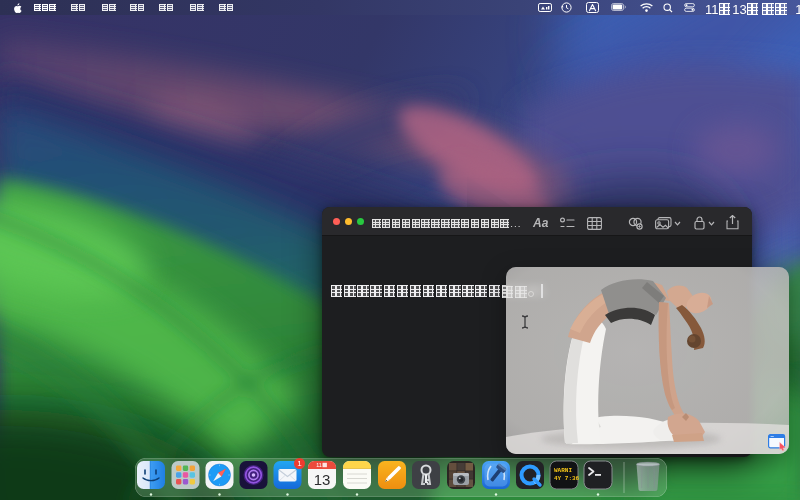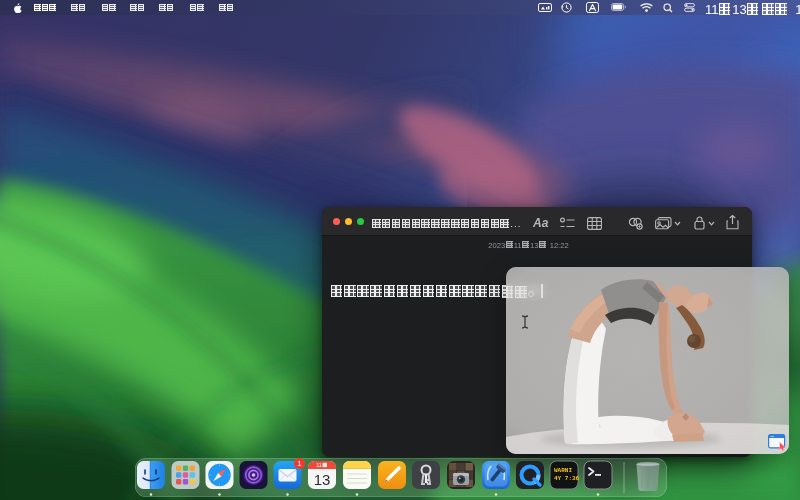--- a/index.html
+++ b/index.html
@@ -169,21 +169,20 @@
         <path d="M3,5.5 L3,3.8 a2.5,2.8 0 0 1 5,0 L8,5.5"></path>
  </svg>
  <svg class="abs" style="left:386px;top:14px" width="7" height="5" viewBox="0 0 7 5" stroke="#b6b6b8" fill="none" stroke-width="1.2">
         <path d="M1,1 L3.5,3.8 L6,1"></path>
       </svg>
  <svg class="abs" style="left:404px;top:7.5px" width="13" height="15" viewBox="0 0 13 15" stroke="#b6b6b8" fill="none" stroke-width="1.2">
   <path d="M2,6 L1,6 L1,13.8 L12,13.8 L12,6 L11,6" stroke-width="1.1"></path>
         <path d="M6.5,0.8 L6.5,9 M3.8,3 L6.5,0.5 L9.2,3"></path>
  </svg>
 
- <div class="abs" style="left:0;top:33.5px;width:413px;text-align:center;font-size:7.6px;color:#949499;">2023<i class="hz" style="margin-left:.1em"></i>11<i class="hz" style="margin-left:.1em"></i>13<i class="hz" style="margin-left:.1em;margin-right:.5em"></i>12:22</div>
 
  <div class="abs" style="left:9px;top:77px;font-size:13px;color:#ebebed;white-space:nowrap"><i class="hz"></i><i class="hz"></i><i class="hz"></i><i class="hz"></i><i class="hz"></i><i class="hz"></i><i class="hz"></i><i class="hz"></i><i class="hz"></i><i class="hz"></i><i class="hz"></i><i class="hz"></i><i class="hz"></i><i class="hz"></i><i class="hz"></i><i class="hz"></i><span class="hzp"></span></div>
  <div class="abs" style="left:219px;top:76px;width:1.5px;height:14px;background:#d5d5da"></div>
 </div>
 
 <div class="abs" id="panel" style="left:506px;top:267px;width:283px;height:187px;border-radius:10px;background:rgba(188,188,187,.6);backdrop-filter:blur(3px);box-shadow:0 8px 24px rgba(0,0,0,.35);overflow:hidden;">
  <svg class="abs" style="left:0;top:0" width="283" height="187" viewBox="0 0 283 187">
   <defs>
    <radialGradient id="pbg" cx="0.45" cy="0.45" r="0.75">
      <stop offset="0" stop-color="#c6c4c2" stop-opacity=".78"></stop>

